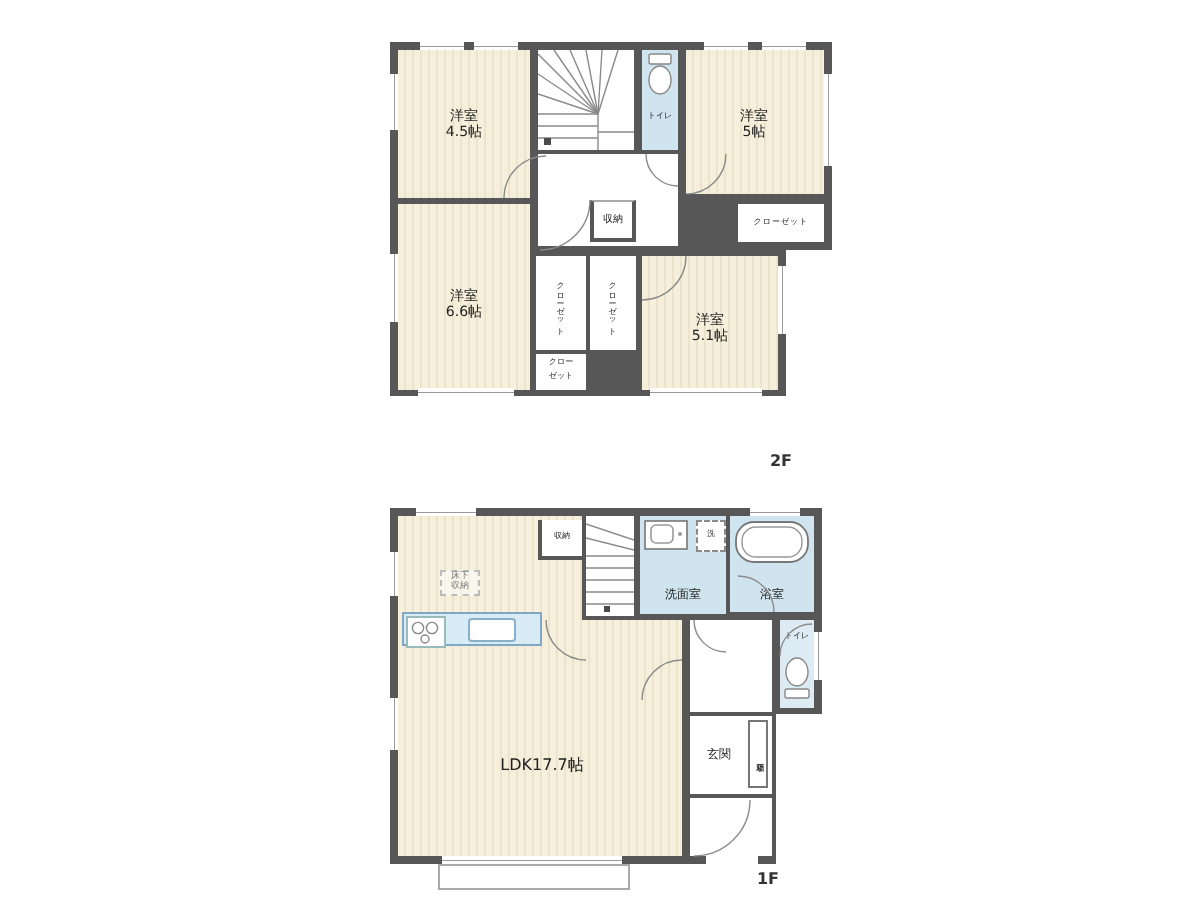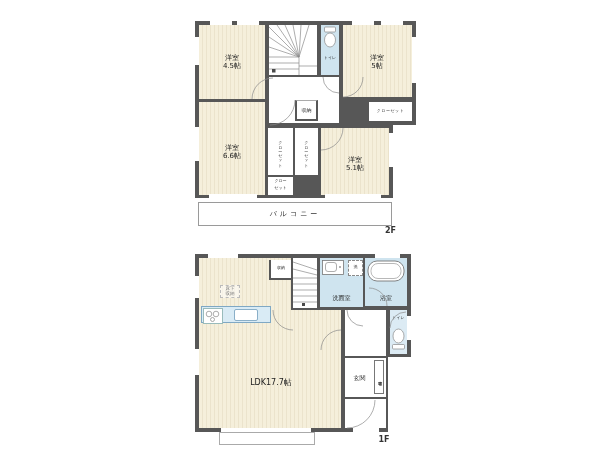--- a/index.html
+++ b/index.html
@@ -75,23 +75,20 @@
     </div>
     <div class="room white" style="left:100px;top:107px;width:23px;height:47px;">
       <div class="lbl xs vtext" style="left:8px;top:4px;height:40px;">クローゼット</div>
     </div>
     <div class="room white" style="left:73px;top:156px;width:25px;height:18px;">
       <div class="lbl xs" style="left:0;top:2px;width:25px;">クロー</div>
       <div class="lbl xs" style="left:0;top:9px;width:25px;">ゼット</div>
     </div>
     <div class="room floor" style="left:126px;top:107px;width:68px;height:67px;"></div>
 
-    <div class="room white" style="left:3px;top:181px;width:194px;height:24px;border:1px solid #9a9a9a;box-sizing:border-box;">
-      <div class="lbl" style="left:0;top:7px;width:192px;letter-spacing:3px;">バルコニー</div>
-    </div>
 
     <div class="lbl" style="left:17px;top:33px;width:40px;">
       <span>洋室</span><br>
       <span>4.5帖</span>
     </div>
     <div class="lbl" style="left:162px;top:33px;width:40px;">
       <span>洋室</span><br>
       <span>5帖</span>
     </div>
     <div class="lbl" style="left:17px;top:123px;width:40px;">

